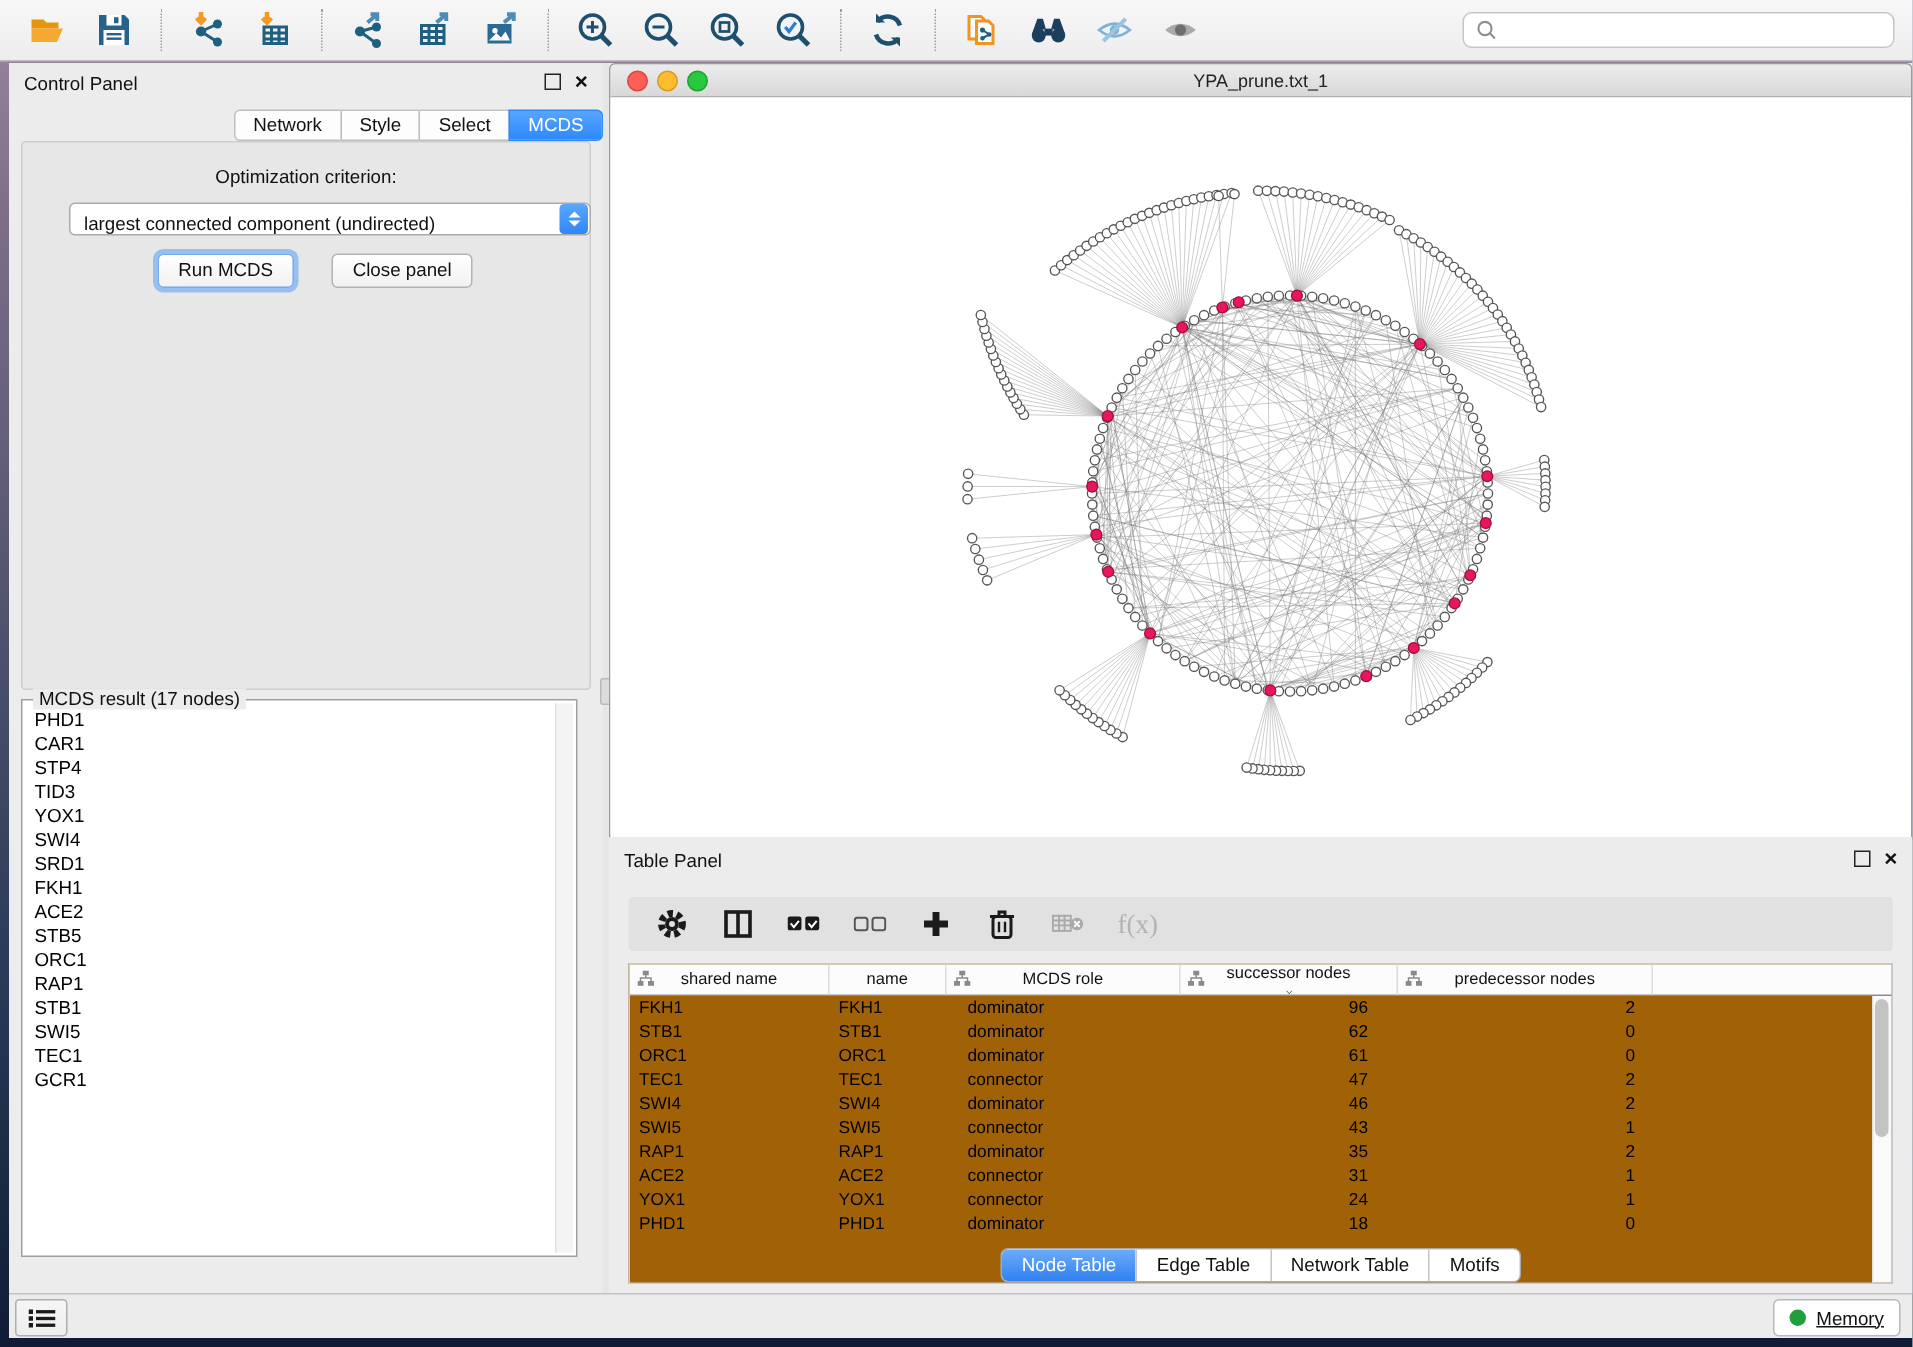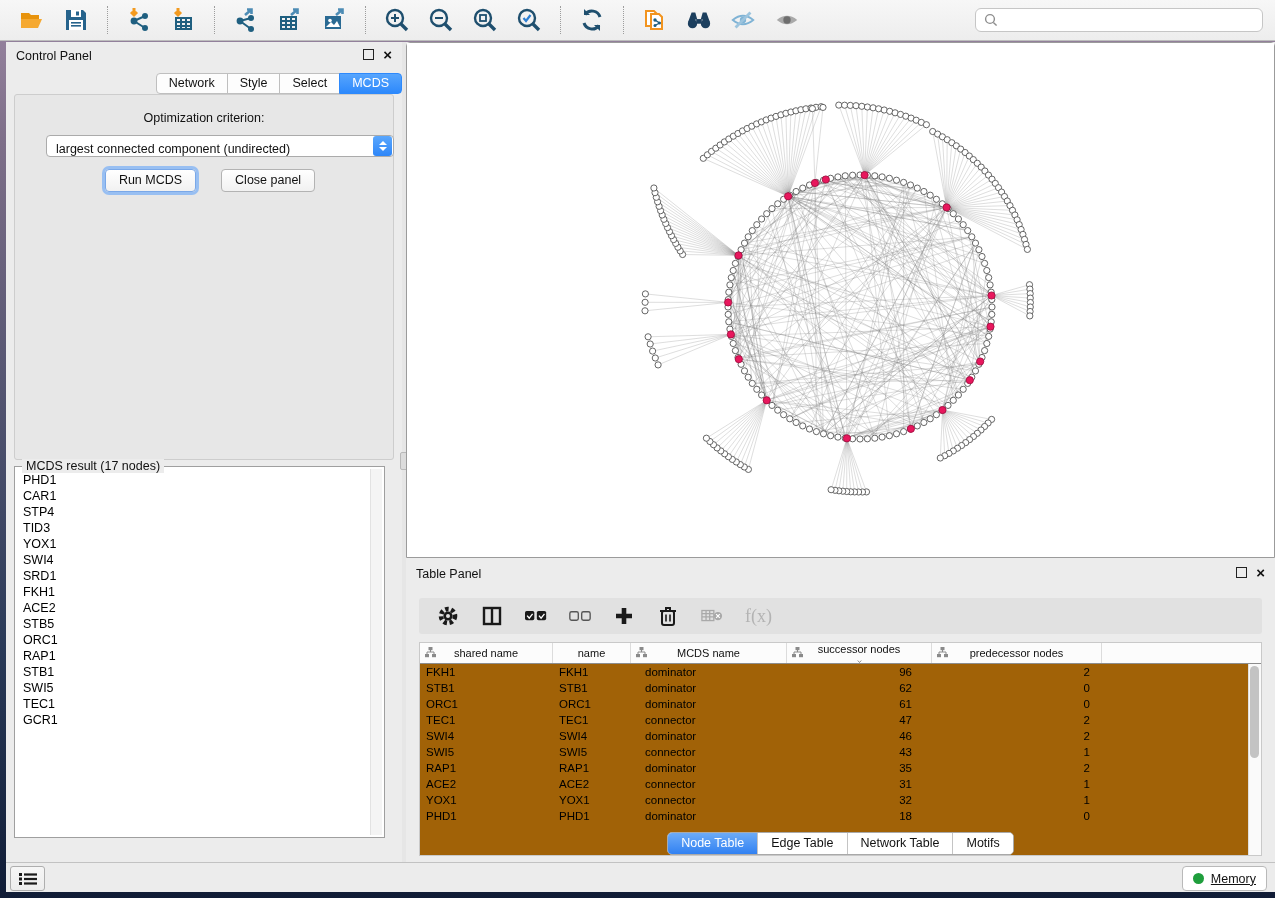--- a/index.html
+++ b/index.html
@@ -292,20 +292,26 @@
   </div>
 </div>
 
 <div class="abs v-splitter">
   <div class="v-handle"></div>
 </div>
 
 <div class="abs right-col">
 
   <div class="net-window">
+    <div class="net-titlebar">
+      <span class="tl red"></span>
+      <span class="tl yellow"></span>
+      <span class="tl green"></span>
+      <span class="net-title">YPA_prune.txt_1</span>
+    </div>
     <svg class="net-canvas" width="867" height="493" viewBox="0 0 867 493">
         <g stroke="#787878" stroke-width="0.65" stroke-opacity="0.38">
           <line x1="381.1" y1="153.3" x2="460.4" y2="132.2"></line>
           <line x1="381.1" y1="153.3" x2="496.6" y2="139.4"></line>
           <line x1="381.1" y1="153.3" x2="430.9" y2="133.9"></line>
           <line x1="381.1" y1="153.3" x2="328.4" y2="307.6"></line>
           <line x1="381.1" y1="153.3" x2="438.2" y2="395.2"></line>
           <line x1="381.1" y1="153.3" x2="529.4" y2="371.7"></line>
           <line x1="381.1" y1="153.3" x2="482.4" y2="392.7"></line>
           <line x1="381.1" y1="153.3" x2="584.2" y2="249.2"></line>
@@ -1069,21 +1075,21 @@
           </div>
           <div class="th" style="width: 156px;">
             <svg class="hicon" width="11" height="11" viewBox="0 0 11 11">
               <g fill="#8a8a8a">
                 <rect x="3.5" y="0" width="4" height="3.2"></rect>
                 <rect x="0" y="7" width="4" height="3.2"></rect>
                 <rect x="7" y="7" width="4" height="3.2"></rect>
               </g>
               <path d="M5.5 3v2M2 7V5h7v2" stroke="#8a8a8a" fill="none"></path>
             </svg>
-            <span>MCDS name</span>
+            <span>MCDS role</span>
           </div>
           <div class="th" style="width: 145px; flex-direction: column;">
             <svg class="hicon" width="11" height="11" viewBox="0 0 11 11">
               <g fill="#8a8a8a">
                 <rect x="3.5" y="0" width="4" height="3.2"></rect>
                 <rect x="0" y="7" width="4" height="3.2"></rect>
                 <rect x="7" y="7" width="4" height="3.2"></rect>
               </g>
               <path d="M5.5 3v2M2 7V5h7v2" stroke="#8a8a8a" fill="none"></path>
             </svg>
@@ -1159,21 +1165,21 @@
             <div class="td " style="width: 133px;">ACE2</div>
             <div class="td " style="width: 78px;">ACE2</div>
             <div class="td role" style="width: 156px;">connector</div>
             <div class="td num" style="width: 145px;">31</div>
             <div class="td num2" style="width: 170px;">1</div>
           </div>
           <div class="trow">
             <div class="td " style="width: 133px;">YOX1</div>
             <div class="td " style="width: 78px;">YOX1</div>
             <div class="td role" style="width: 156px;">connector</div>
-            <div class="td num" style="width: 145px;">32</div>
+            <div class="td num" style="width: 145px;">24</div>
             <div class="td num2" style="width: 170px;">1</div>
           </div>
           <div class="trow">
             <div class="td " style="width: 133px;">PHD1</div>
             <div class="td " style="width: 78px;">PHD1</div>
             <div class="td role" style="width: 156px;">dominator</div>
             <div class="td num" style="width: 145px;">18</div>
             <div class="td num2" style="width: 170px;">0</div>
           </div>
         </div>

